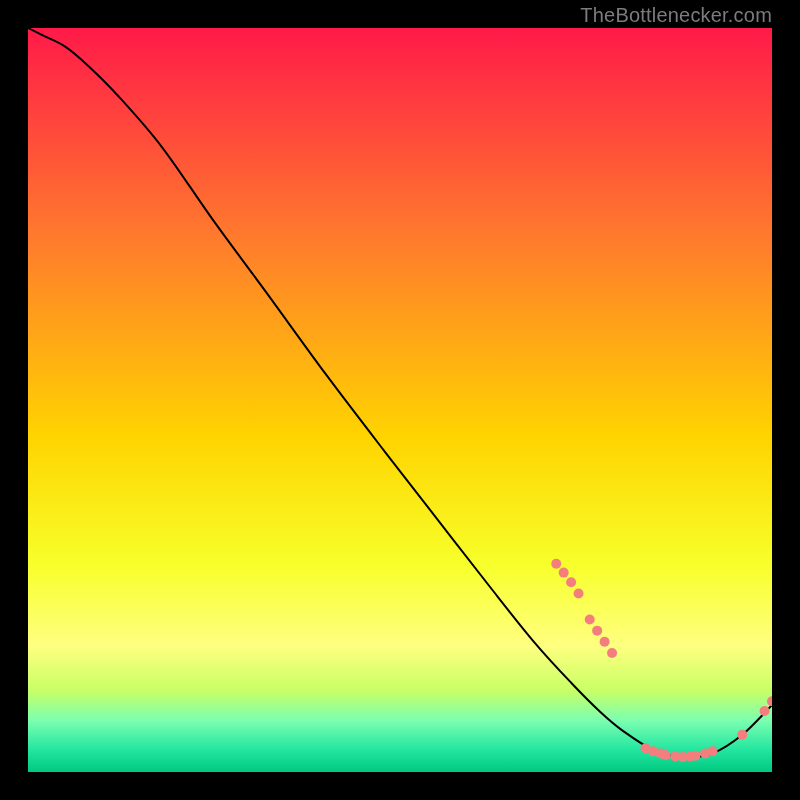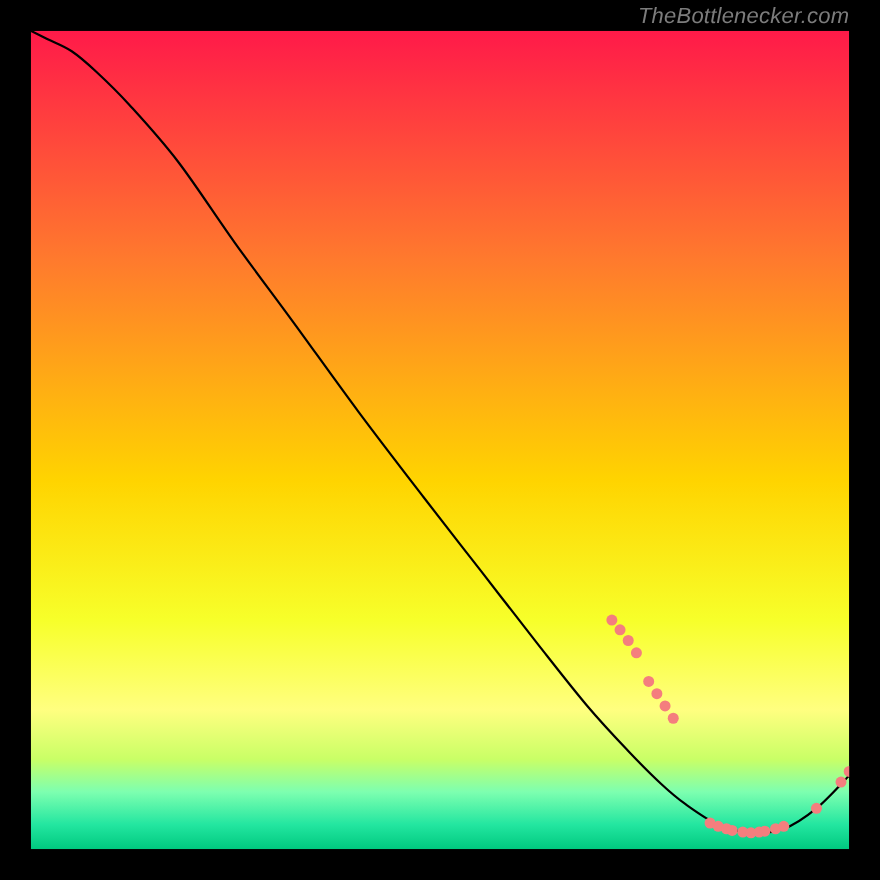--- a/index.html
+++ b/index.html
@@ -29,21 +29,20 @@
   }
   .watermark {
     position: absolute;
     top: 4px;
     right: 28px;
     color: #7c7c7c;
     font-size: 20px;
     font-weight: 400;
     letter-spacing: 0.2px;
     user-select: none;
-    font-style: italic;
   }
 </style>
 </head>
 <body>
 
 <div class="stage">
 
   <div class="watermark">TheBottlenecker.com</div>
 
   <div class="plot">

